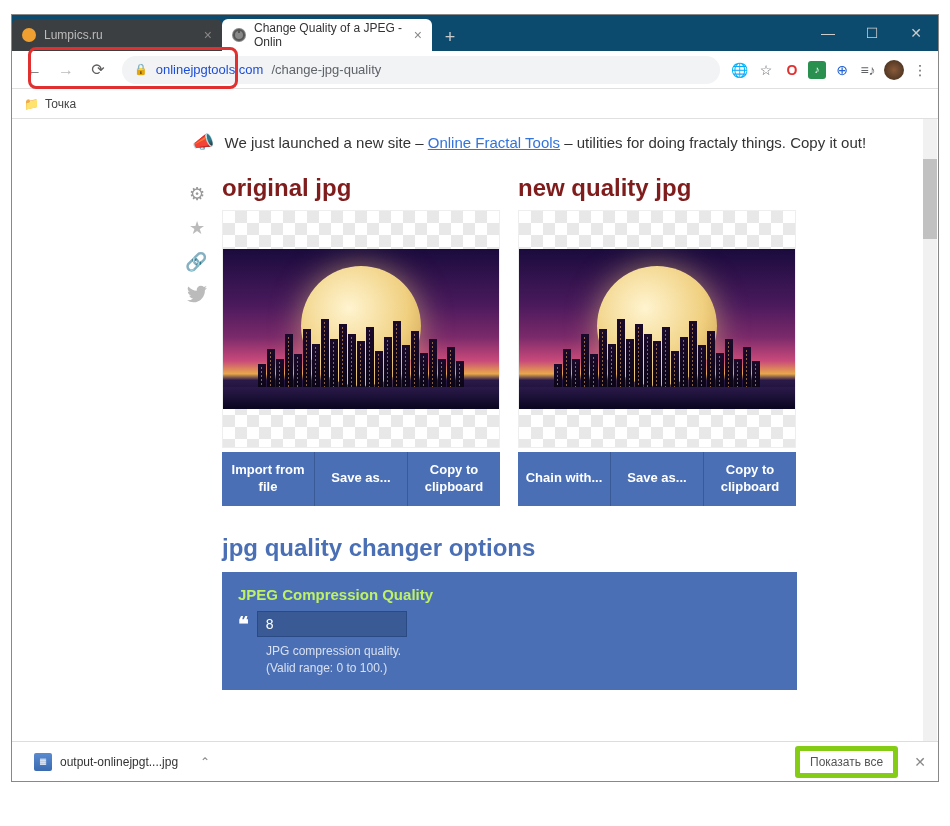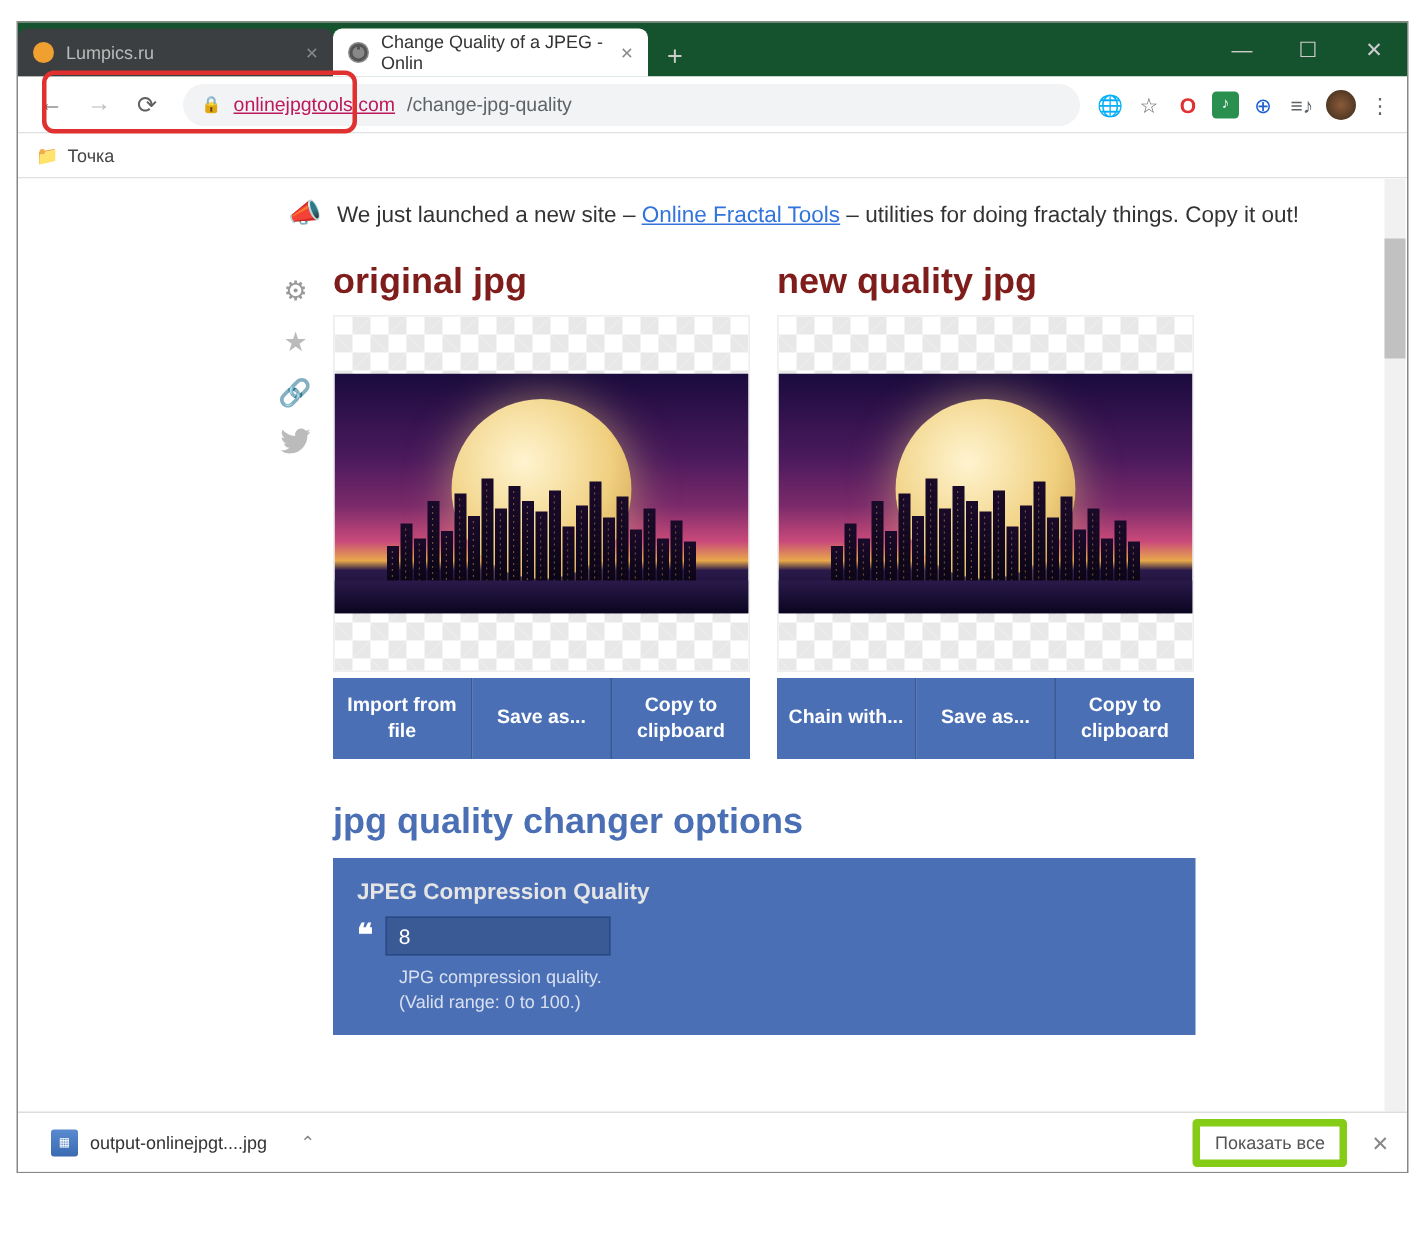--- a/index.html
+++ b/index.html
@@ -1,32 +1,32 @@
 <!DOCTYPE html>
 <html><head>
 <meta charset="utf-8">
 <style>
 * { margin:0; padding:0; box-sizing:border-box; font-family:Arial,sans-serif; }
 body { background:#fff; width:950px; height:826px; overflow:hidden; position:relative; }
 .window { border:1px solid #888; width:928px; height:768px; margin:14px 11px; display:flex; flex-direction:column; position:relative; }
-.titlebar { height:36px; background:#14532d; display:flex; align-items:flex-end; color:#ccc; font-size:12px; }
+.titlebar { height:36px; background:#0c4a6e; display:flex; align-items:flex-end; color:#ccc; font-size:12px; }
 .tab { height:32px; margin-top:4px; padding:0 10px; display:flex; align-items:center; gap:8px; border-radius:6px 6px 0 0; }
 .tab.inactive { background:#3c3f41; color:#bbb; width:210px; }
 .tab.active { background:#fff; color:#333; width:210px; }
 .tab .fav { width:14px; height:14px; border-radius:50%; }
 .tab .close { margin-left:auto; font-size:14px; color:#888; }
 .newtab { width:28px; height:28px; display:flex; align-items:center; justify-content:center; color:#ccc; font-size:18px; margin-left:4px; }
 .winctl { margin-left:auto; display:flex; }
 .winctl div { width:44px; height:36px; display:flex; align-items:center; justify-content:center; color:#ccc; font-size:14px; }
 .addrbar { height:38px; background:#fff; border-bottom:1px solid #e0e0e0; display:flex; align-items:center; padding:0 8px; gap:4px; }
 .navbtn { width:28px; height:28px; display:flex; align-items:center; justify-content:center; color:#606060; font-size:16px; border-radius:50%; }
 .navbtn.dis { color:#bbb; }
 .urlbox { flex:1; height:28px; border-radius:14px; background:#f1f3f4; display:flex; align-items:center; padding:0 12px; gap:8px; color:#5f6368; font-size:13px; margin:0 6px; }
 .urlbox .lock { font-size:11px; }
-.urlbox .domain { color:#be185d;text-decoration:underline; }
+.urlbox .domain { color:#1d4ed8; }
 .ext { display:flex; gap:6px; align-items:center; }
 .ext .ic { width:20px; height:20px; display:flex; align-items:center; justify-content:center; font-size:14px; }
 .bmbar { height:30px; background:#fff; border-bottom:1px solid #e0e0e0; display:flex; align-items:center; padding:0 12px; font-size:12px; color:#444; gap:6px; }
 .content { flex:1; overflow:hidden; position:relative; background:#fff; }
 .scrollbar { position:absolute; right:1px; top:0; width:14px; height:100%; background:#f1f1f1; }
 .scrollthumb { position:absolute; right:1px; top:40px; width:14px; height:80px; background:#c1c1c1; }
 .page { padding:0 0 0 170px; }
 .announce { padding:10px 10px 18px 10px; font-size:15px; color:#333; line-height:1.5; }
 .announce a { color:#3273dc; text-decoration:underline; }
 .sideicons { position:absolute; left:170px; top:64px; width:30px; display:flex; flex-direction:column; gap:12px; align-items:center; color:#bbb; font-size:18px; }
@@ -49,21 +49,21 @@
 .city { position:absolute; bottom:20px; left:0; right:0; height:70px; display:flex; align-items:flex-end; justify-content:center; gap:1px; }
 .bld { background:linear-gradient(180deg,#1a0a2a,#0a0515); width:8px; position:relative; }
 .bld::after { content:''; position:absolute; inset:2px; background-image:radial-gradient(#e0a060 0.5px,transparent 0.5px); background-size:3px 4px; opacity:0.6; }
 .water { position:absolute; bottom:0; left:0; right:0; height:22px; background:linear-gradient(180deg,#2a1a4a,#0a0520); }
 .btnrow { display:flex; margin-top:4px; }
 .btnrow button { flex:1; background:#4a6fb5; color:#fff; border:none; border-right:1px solid #3a5a95; padding:10px 4px; font-size:13px; font-weight:bold; cursor:pointer; line-height:1.3; }
 .btnrow button:last-child { border-right:none; }
 .opts { margin-left:40px; margin-top:28px; }
 .opts h2 { color:#4a6fb5; font-size:24px; font-weight:bold; margin-bottom:10px; }
 .optbox { background:#4a6fb5; padding:14px 16px; width:575px; }
-.optbox h3 { color:#e5e5e5; font-size:15px; font-weight:bold; margin-bottom:8px; }
+.optbox h3 { color:#bef264; font-size:15px; font-weight:bold; margin-bottom:8px; }
 .optrow { display:flex; align-items:center; gap:8px; }
 .qicon { color:#fff; font-size:20px; font-weight:bold; }
 .qinput { background:#3a5a95; border:1px solid #2a4a85; color:#fff; padding:4px 8px; font-size:14px; width:150px; }
 .opthelp { color:#d8e0f0; font-size:12px; margin-top:6px; margin-left:28px; line-height:1.4; }
 .dlbar { position:absolute; left:0; right:0; bottom:0; height:40px; background:#fff; border-top:1px solid #ddd; display:flex; align-items:center; padding:0 12px; }
 .dlitem { display:flex; align-items:center; gap:8px; padding:4px 10px; font-size:12px; color:#333; position:relative; }
 .dlhighlight { position:absolute; border:3px solid #e03030; border-radius:8px; left:28px; bottom:737px; width:210px; height:42px; pointer-events:none; z-index:10; }
 .dlright { margin-left:auto; display:flex; align-items:center; gap:16px; font-size:12px; color:#555; }
 svg { display:block; }
 </style>

